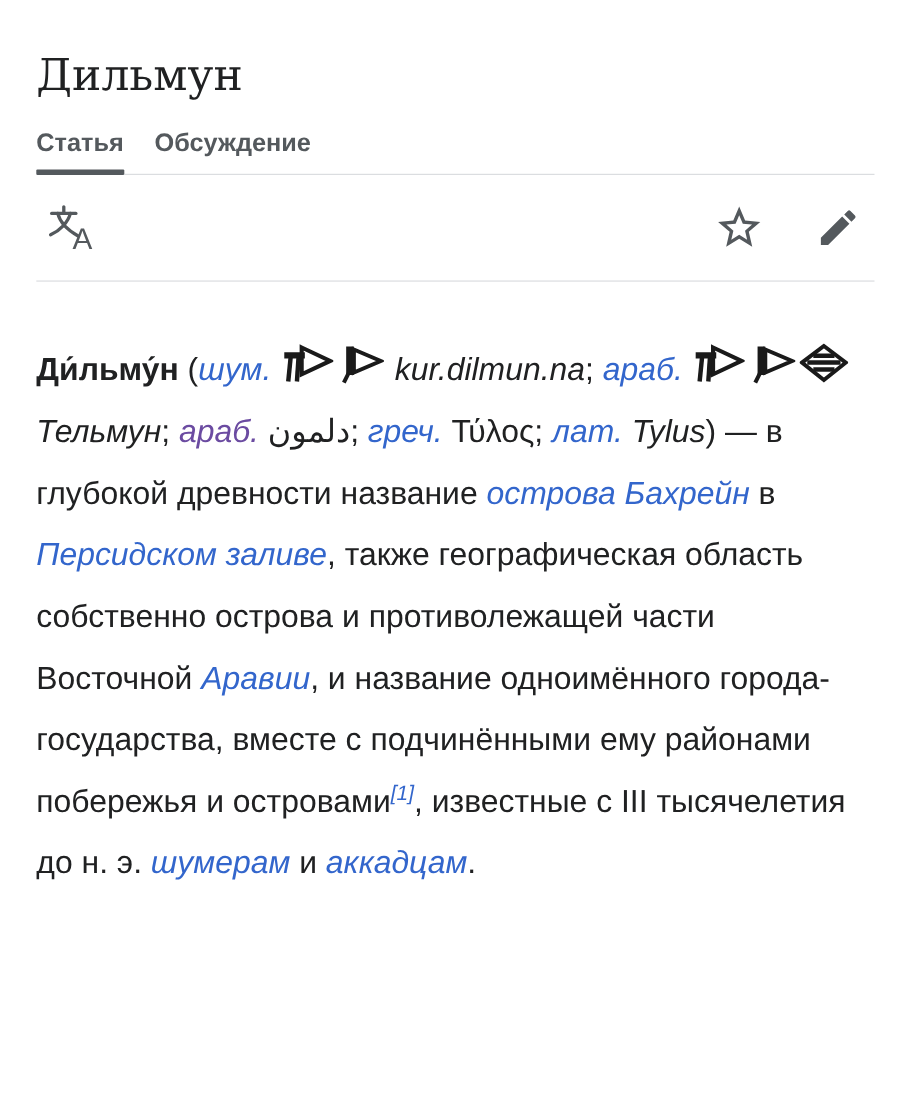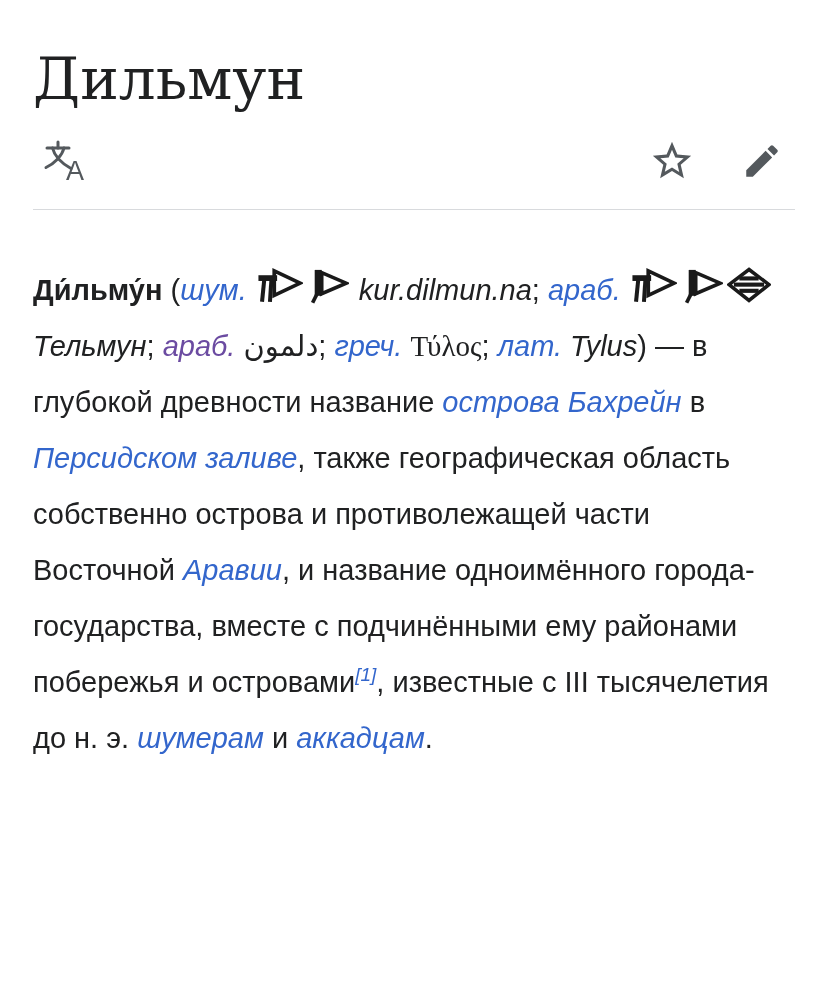--- a/index.html
+++ b/index.html
@@ -10,21 +10,21 @@
   body{
     width:828px;min-height:1007px;
     font-family:"Liberation Sans","DejaVu Sans",sans-serif;
     color:var(--c-text);
     -webkit-font-smoothing:antialiased;
   }
   .page{padding:0 33px;}
   h1.title{
     margin:0;padding-top:46px;
     font-family:"DejaVu Serif","Liberation Serif",serif;
-    font-weight:400;font-size:58px;line-height:1.15;color:var(--c-text);
+    font-weight:400;font-size:40px;line-height:1.15;color:var(--c-text);
   }
   
   .tabs{
     display:flex;gap:28px;margin-top:24px;
     border-bottom:1px solid var(--c-border-light);
   }
   .tab{
     background:none;border:none;padding:0 0 15px 0;cursor:pointer;
     font-family:inherit;font-size:23px;font-weight:600;color:var(--c-secondary);
     position:relative;
@@ -43,33 +43,37 @@
   .toolbar .right{margin-left:auto;display:flex;align-items:center;gap:46px;margin-right:12px;}
   
   .lead{
     margin:0;padding:52px 0 30px 0;
     font-size:29px;line-height:56px;color:var(--c-text);
   }
   .lead .b{font-weight:700;}
   .lead .i{font-style:italic;}
   .lead a.link{color:var(--c-link);text-decoration:none;cursor:pointer;font-style:italic;}
   .lead a.link.visited{color:var(--c-visited);}
-  .lead .greek{font-family:Liberation Serif, serif;}
+  .lead .greek{font-family:Liberation Sans, sans-serif;}
   .lead .arabic{font-family:"DejaVu Sans",sans-serif;margin-top:32px;}
   .lead sup{font-size:19px;line-height:0;vertical-align:super;}
   .cuneiform{display:inline-block;white-space:nowrap;vertical-align:-5px;line-height:0;}
   .cuneiform svg{margin:0 2px;}
 </style>
 </head>
 <body>
 
 <div class="page">
 
   <h1 class="title">Дильмун</h1>
 
+  <nav class="tabs" id="tabs">
+      <button class="tab active">Статья</button>
+      <button class="tab">Обсуждение</button>
+    </nav>
 
   <div class="toolbar">
     <button class="icon-btn lang">
       <span>
         <svg width="46" height="44" viewBox="0 0 46 44" fill="none">
           <g stroke="#54595d" stroke-width="3" stroke-linecap="round">
             <path d="M15 3 v6"></path>
             <path d="M4 9 H26"></path>
             <path d="M21 9 C19 17 11.5 24.5 3 28.5"></path>
             <path d="M9.5 9 C11.5 17 19 24.5 28 29.5"></path>

